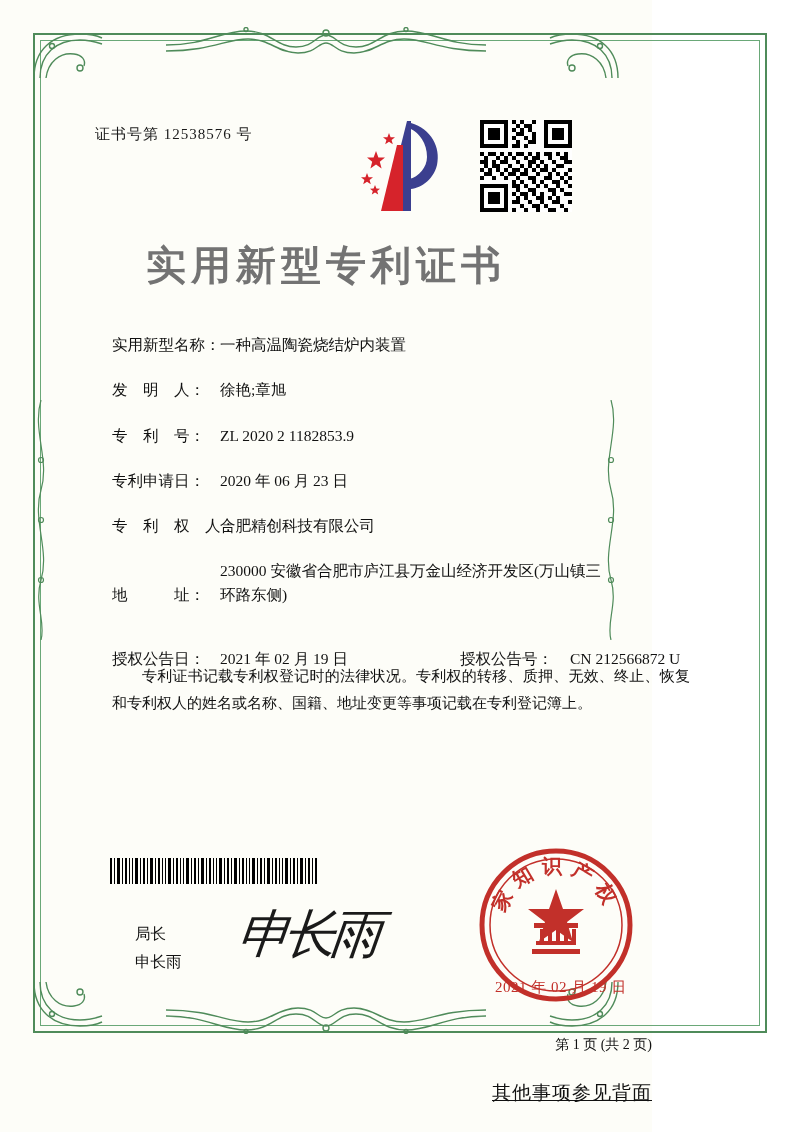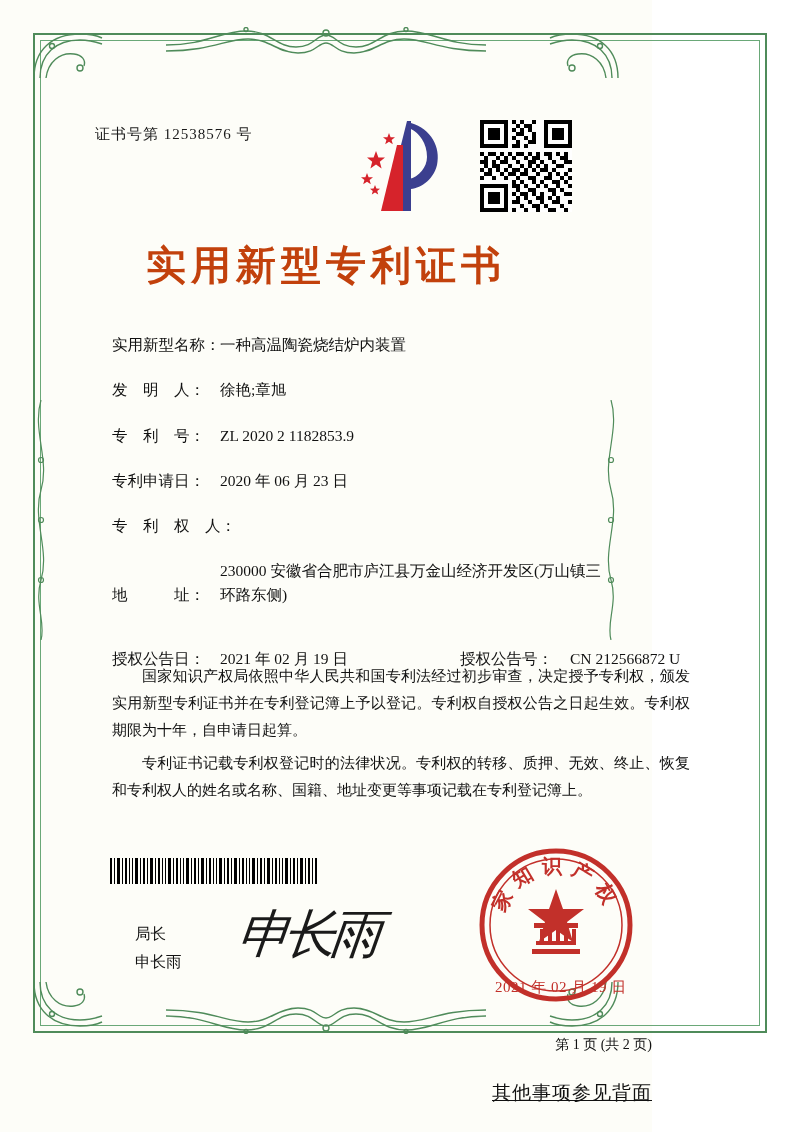--- a/index.html
+++ b/index.html
@@ -92,21 +92,21 @@
   }
 
   .title {
     position: absolute;
     left: 0; right: 0; top: 238px;
     text-align: center;
     font-size: 40px;
     font-weight: bold;
     letter-spacing: 5px;
     font-family: "DejaVu Serif", "Liberation Serif", serif;
-    color: #c2410c;
+    color: #737373;
   }
 
   
   .fields {
     position: absolute;
     left: 112px; top: 333px;
     width: 600px;
     font-size: 15.5px;
     color: #111;
   }
@@ -458,41 +458,41 @@
       <div class="val">ZL 2020 2 1182853.9</div>
     </div>
 
     <div class="row">
       <div class="lbl">专利申请日：</div>
       <div class="val">2020 年 06 月 23 日</div>
     </div>
 
     <div class="row">
       <div class="lbl">专　利　权　人：</div>
+      <div class="val">合肥精创科技有限公司</div>
     </div>
 
     <div class="row">
       <div class="lbl">地　　　址：</div>
       <div class="val">
         <span>230000  安徽省合肥市庐江县万金山经济开发区(万山镇三</span>
         <span class="line2">环路东侧)</span>
       </div>
     </div>
 
     <div class="row two-col">
       <div class="lbl">授权公告日：</div>
       <div class="mid">2021 年 02 月 19 日</div>
       <div class="lbl2">授权公告号：</div>
       <div class="val">CN 212566872 U</div>
     </div>
 
   </div>
 
   <div class="paras">
-    <p>国家知识产权局依照中华人民共和国专利法经过初步审查，决定授予专利权，颁发实用新型专利证书并在专利登记簿上予以登记。专利权自授权公告之日起生效。专利权期限为十年，自申请日起算。</p>
     <p>专利证书记载专利权登记时的法律状况。专利权的转移、质押、无效、终止、恢复和专利权人的姓名或名称、国籍、地址变更等事项记载在专利登记簿上。</p>
   </div>
 
   <div class="barcode">
     <svg viewBox="0 0 210 26" width="210" height="26" shape-rendering="crispEdges">
       <rect width="210" height="26" fill="#fdfdf8"></rect>
       <g fill="#000">
         <rect x="0" y="0" width="2" height="26"></rect>
           <rect x="4" y="0" width="1" height="26"></rect>
         <rect x="7" y="0" width="3" height="26"></rect>

